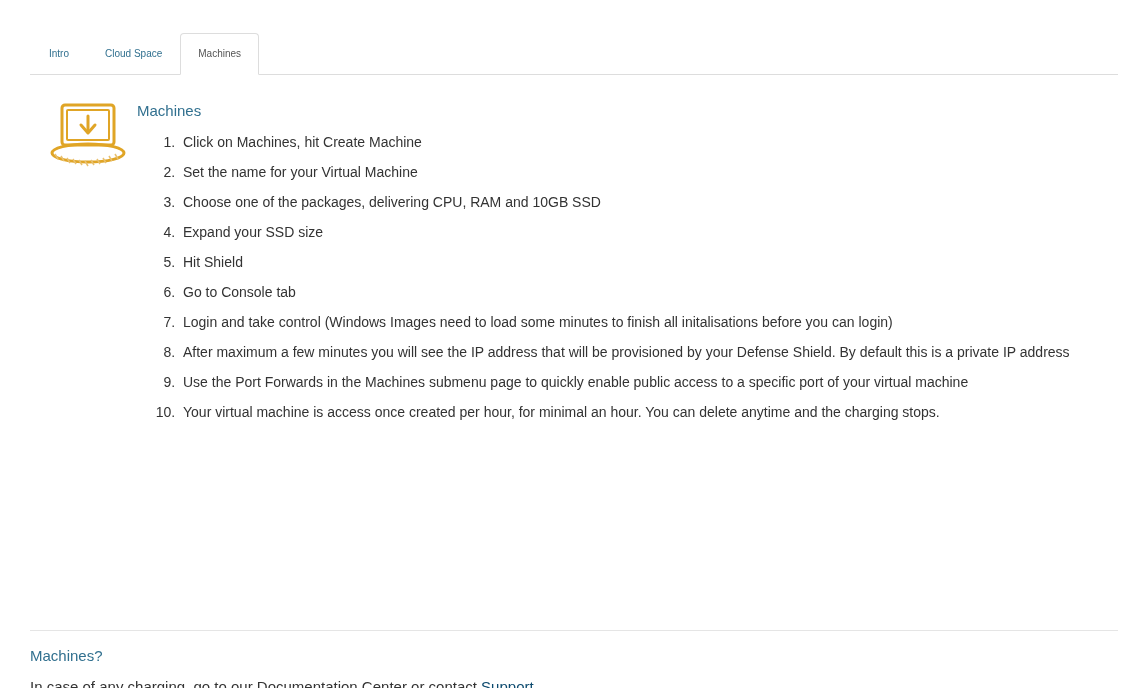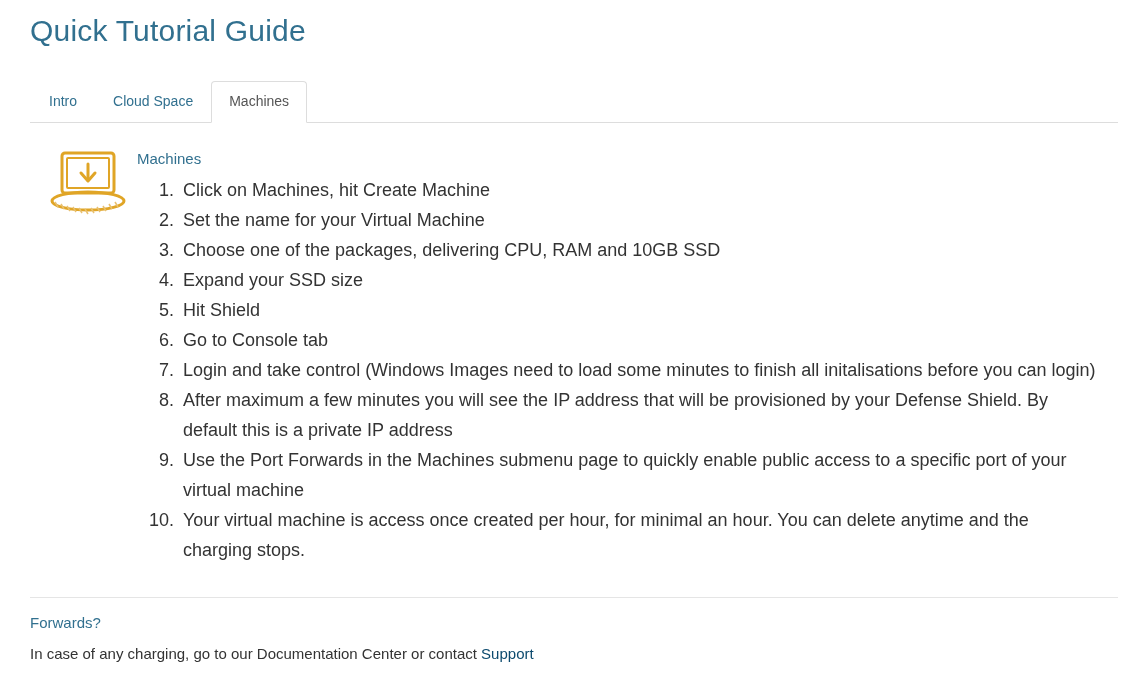--- a/index.html
+++ b/index.html
@@ -32,21 +32,21 @@
 
   
   .tabs {
     margin-top: 33px;
     display: flex;
     align-items: flex-end;
     border-bottom: 1px solid #dddddd;
     padding-left: 1px;
   }
   .tab {
-    font-size: 14px;
+    font-size: 10px;
     color: #31708f;
     padding: 10px 17px 11px 17px;
     margin-bottom: -1px;
     border: 1px solid transparent;
     border-radius: 4px 4px 0 0;
     cursor: pointer;
     line-height: 19px;
     background: transparent;
   }
   .tab.active {
@@ -80,21 +80,21 @@
   .section-title {
     font-size: 15px;
     color: #31708f;
     margin: 0 0 6px 0;
     font-weight: normal;
     line-height: 20px;
   }
   ol.steps {
     margin: 0;
     padding-left: 42px;
-    font-size: 18px;
+    font-size: 14px;
     line-height: 30px;
     color: #333333;
     max-width: 920px;
   }
   ol.steps li {
     padding-left: 4px;
   }
 
   
   .footer {
@@ -122,21 +122,20 @@
     color: #0c4a6e;
     text-decoration: none;
     cursor: pointer;
   }
 </style>
 </head>
 <body>
 
 <div class="page">
 
-  <h1 class="page-title">Quick Tutorial Guide</h1>
 
   <div class="tabs">
     <div class="tab">Intro</div>
     <div class="tab">Cloud Space</div>
     <div class="tab active">Machines</div>
   </div>
 
   <div class="content">
 
     <div class="icon-col">
@@ -181,17 +180,17 @@
         <li>After maximum a few minutes you will see the IP address that will be provisioned by your Defense Shield. By default this is a private IP address</li>
         <li>Use the Port Forwards in the Machines submenu page to quickly enable public access to a specific port of your virtual machine</li>
         <li>Your virtual machine is access once created per hour, for minimal an hour. You can delete anytime and the charging stops.</li>
       </ol>
     </div>
 
   </div>
 
   <div class="footer">
     <div class="divider"></div>
-    <div class="questions-title">Forwards?</div>
+    <div class="questions-title">Machines?</div>
     <p class="questions-text"><span>In case of any charging, go to our Documentation Center or contact </span><a class="link">Support</a></p>
   </div>
 
 </div>
 
 </body></html>

